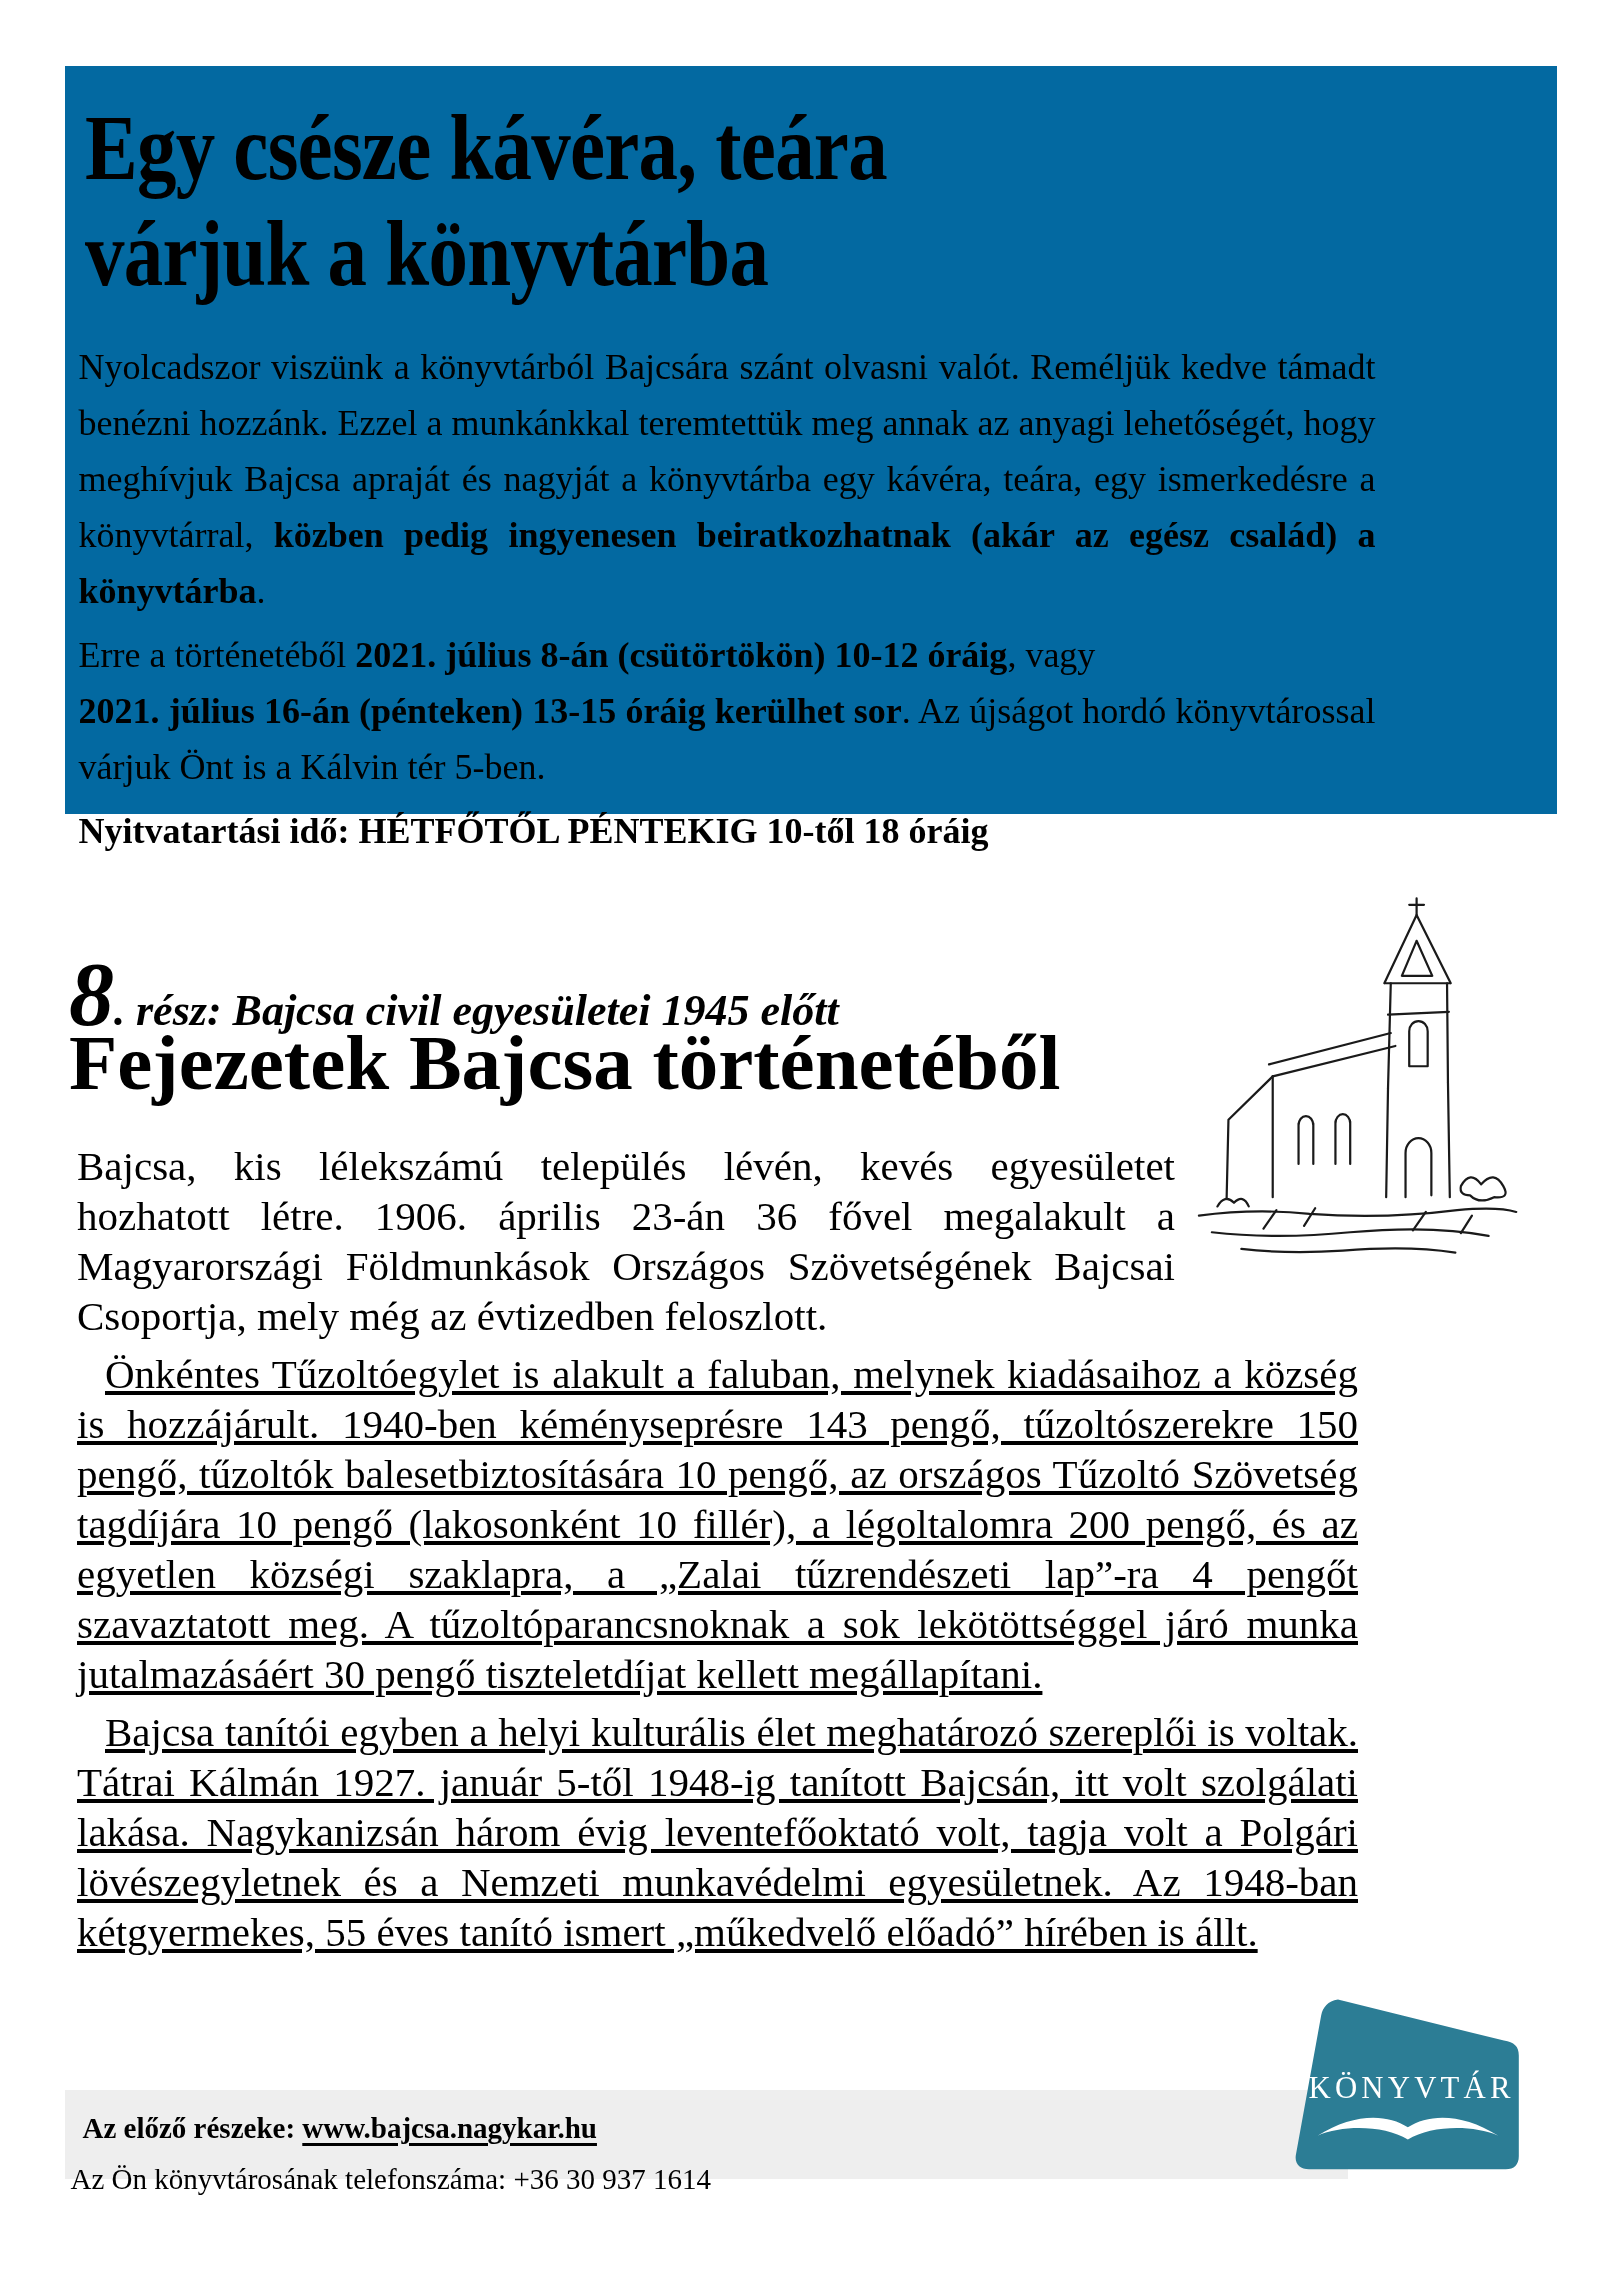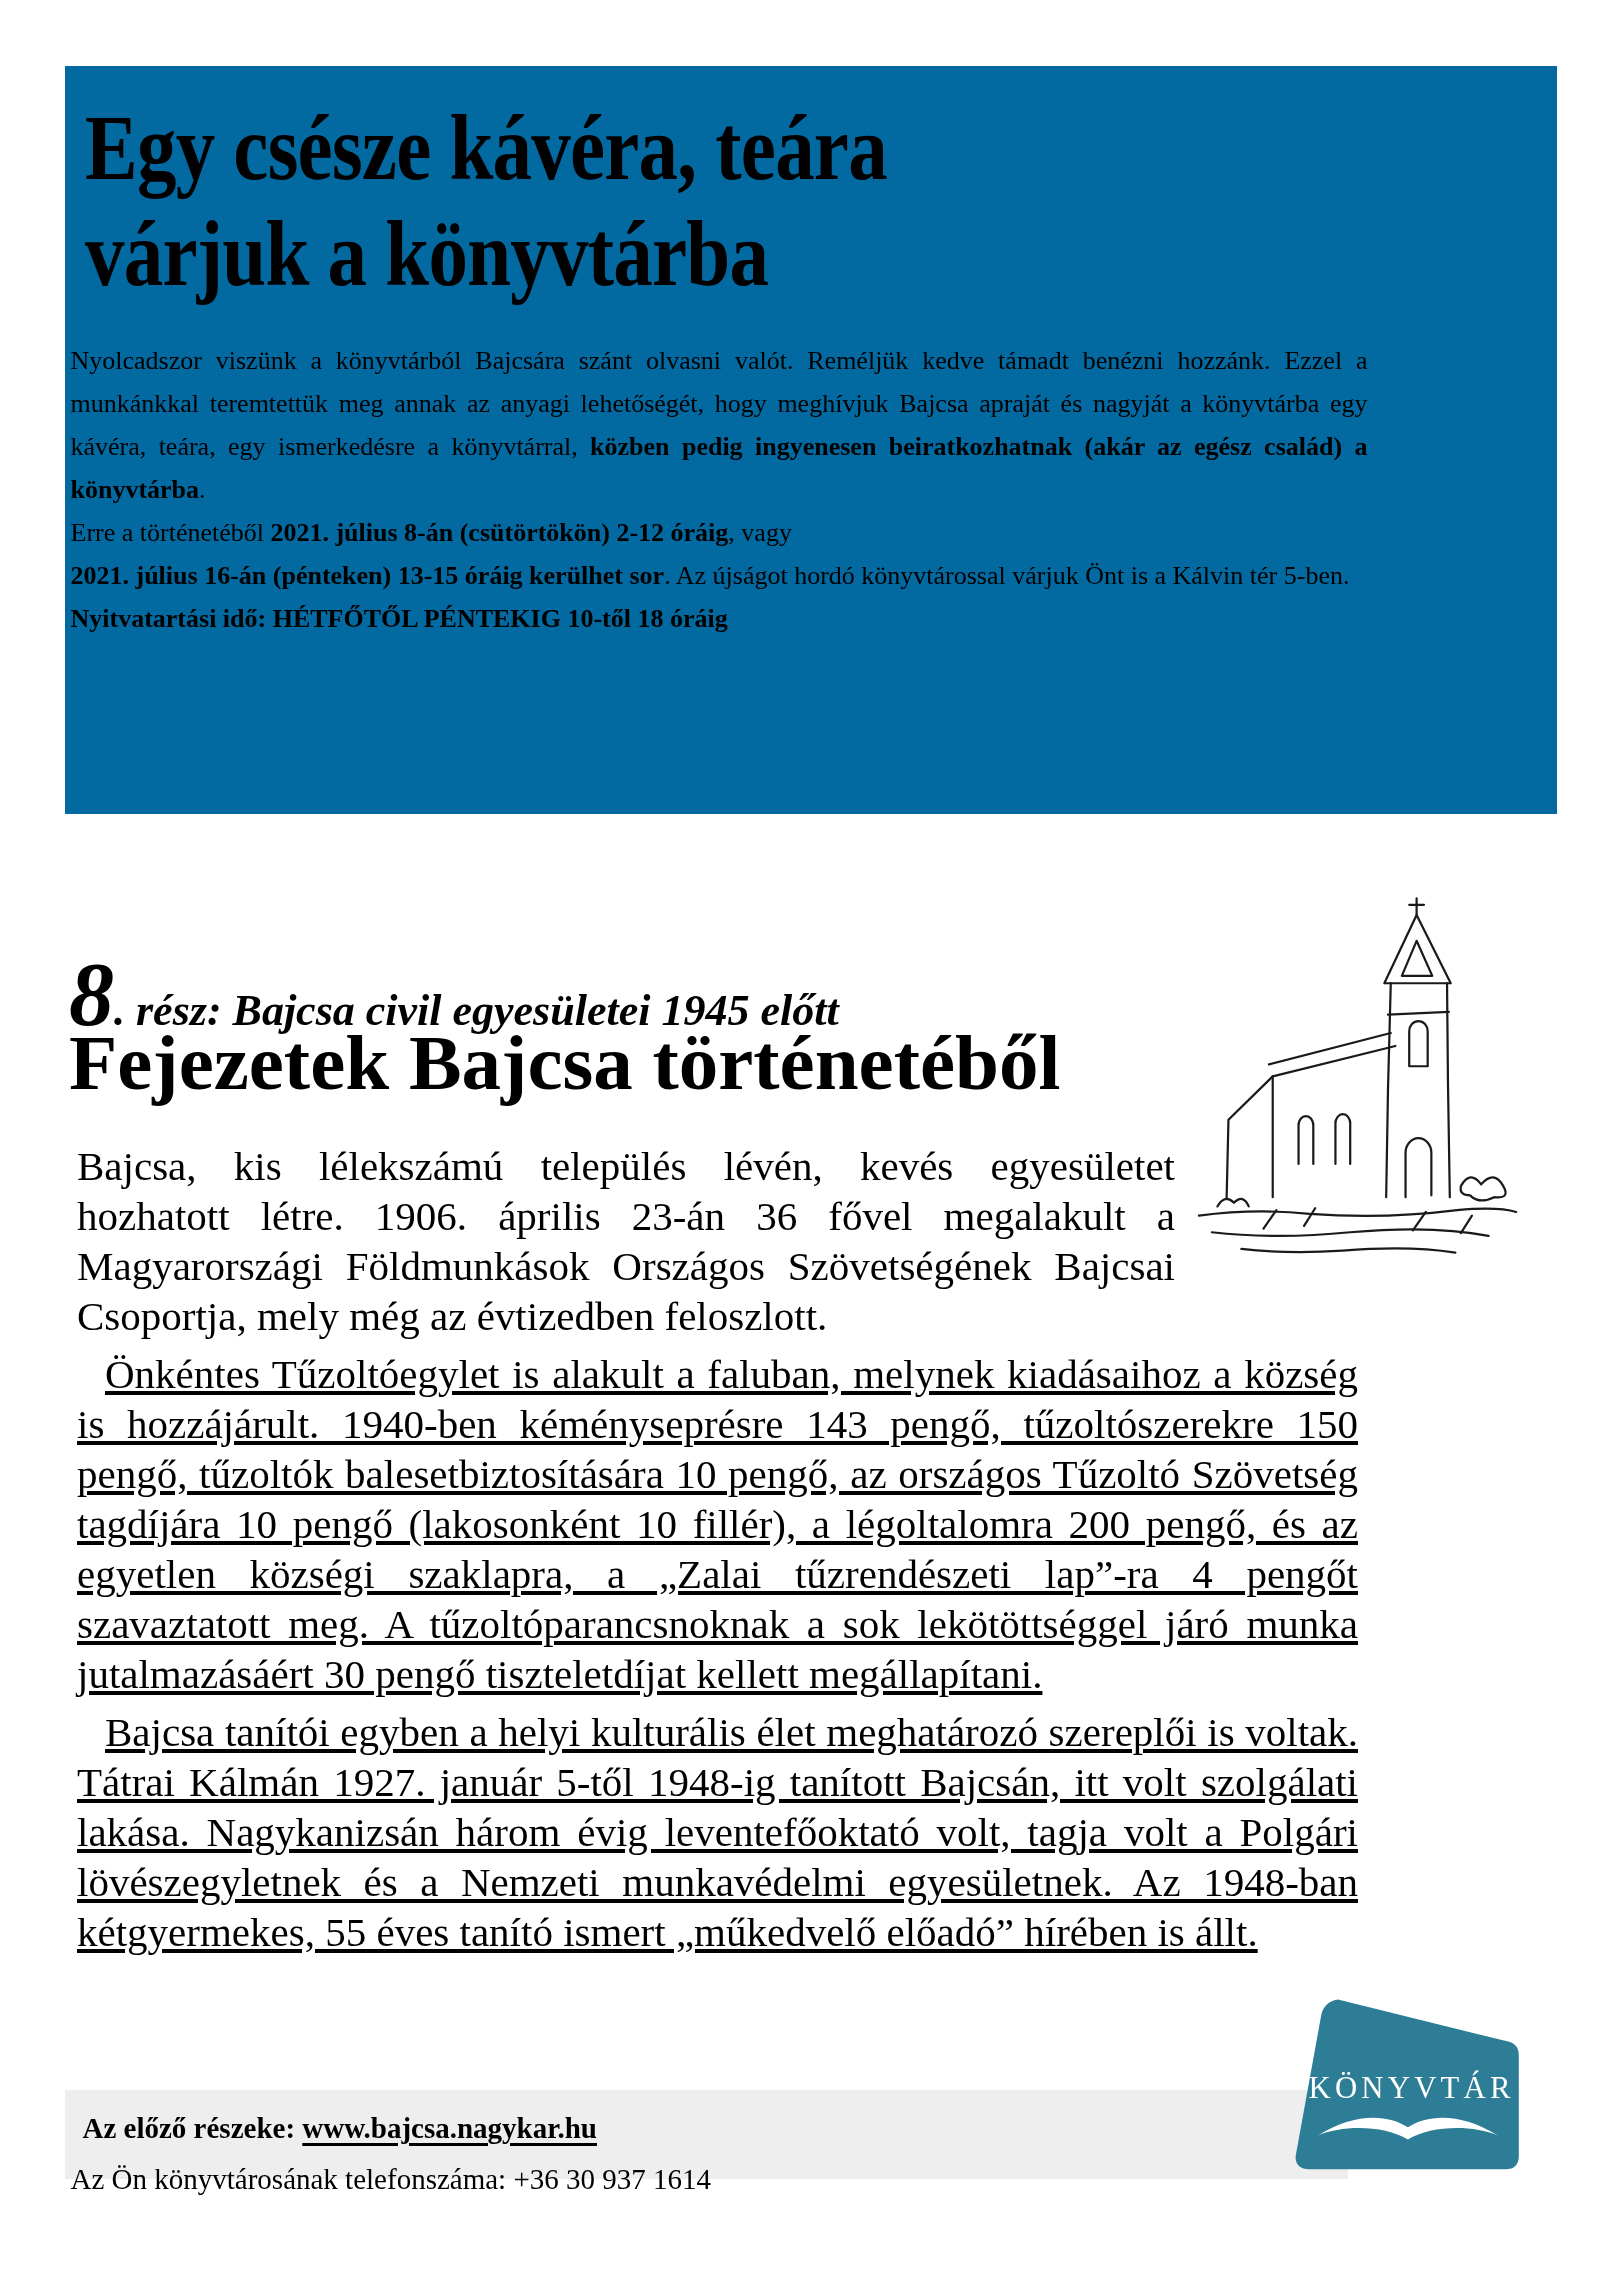--- a/index.html
+++ b/index.html
@@ -23,22 +23,22 @@
     margin:0 0 33px 14.8px;
     font-size:94px;
     line-height:1.13;
     font-weight:bold;
     letter-spacing:-0.9px;
     white-space:pre-line;
     transform:scaleX(.84);
     transform-origin:0 0;
   }
   .topbox p{
-    width:1297px;margin:0;
-    font-size:26px;line-height:43px;
+    width:1297px;margin:8px;
+    font-size:36px;line-height:56px;
     text-align:justify;
     white-space:pre-wrap;
   }
   .b{font-weight:bold;}
   .u{text-decoration:underline;text-decoration-thickness:2.8px;text-underline-offset:4.6px;}
   
   .heading{
     left:69px;top:957px;
     font-size:79px;font-weight:bold;line-height:1.0;
   }
@@ -69,21 +69,21 @@
   .f2{margin:0;font-size:29px;line-height:39px;}
   .logo{left:1285px;top:1994px;z-index:2;}
 </style>
 </head>
 <body>
 
 <div class="abs topbox">
   <h1 class="headline">Egy csésze kávéra, teára
 várjuk a könyvtárba</h1>
   <p><span>Nyolcadszor viszünk a könyvtárból Bajcsára szánt olvasni valót. Reméljük kedve támadt benézni hozzánk. Ezzel a munkánkkal teremtettük meg annak az anyagi lehetőségét, hogy meghívjuk Bajcsa apraját és nagyját a könyvtárba egy kávéra, teára, egy ismerkedésre a könyvtárral, </span><span class="b">közben pedig ingyenesen beiratkozhatnak (akár az egész család) a könyvtárba</span><span>.</span></p>
-  <p><span>Erre a történetéből </span><span class="b">2021. július 8-án (csütörtökön) 2-12 óráig</span><span>, vagy
+  <p><span>Erre a történetéből </span><span class="b">2021. július 8-án (csütörtökön) 10-12 óráig</span><span>, vagy
 </span><span class="b">2021. július 16-án (pénteken) 13-15 óráig kerülhet sor</span><span>. Az újságot hordó könyvtárossal várjuk Önt is a Kálvin tér 5-ben.</span></p>
   <p><span class="b">Nyitvatartási idő: HÉTFŐTŐL PÉNTEKIG 10-től 18 óráig</span></p>
 </div>
 
 <h2 class="abs heading">Fejezetek Bajcsa történetéből</h2>
 
 <div class="abs subheading"><span class="big8">8</span><span>. rész: Bajcsa civil egyesületei 1945 előtt</span></div>
 
 <svg class="abs church" width="349" height="380" viewBox="0 0 378 412" aria-hidden="true">
   <g stroke="#1a1a1a" fill="none" stroke-width="2.4" stroke-linecap="round" stroke-linejoin="round">

